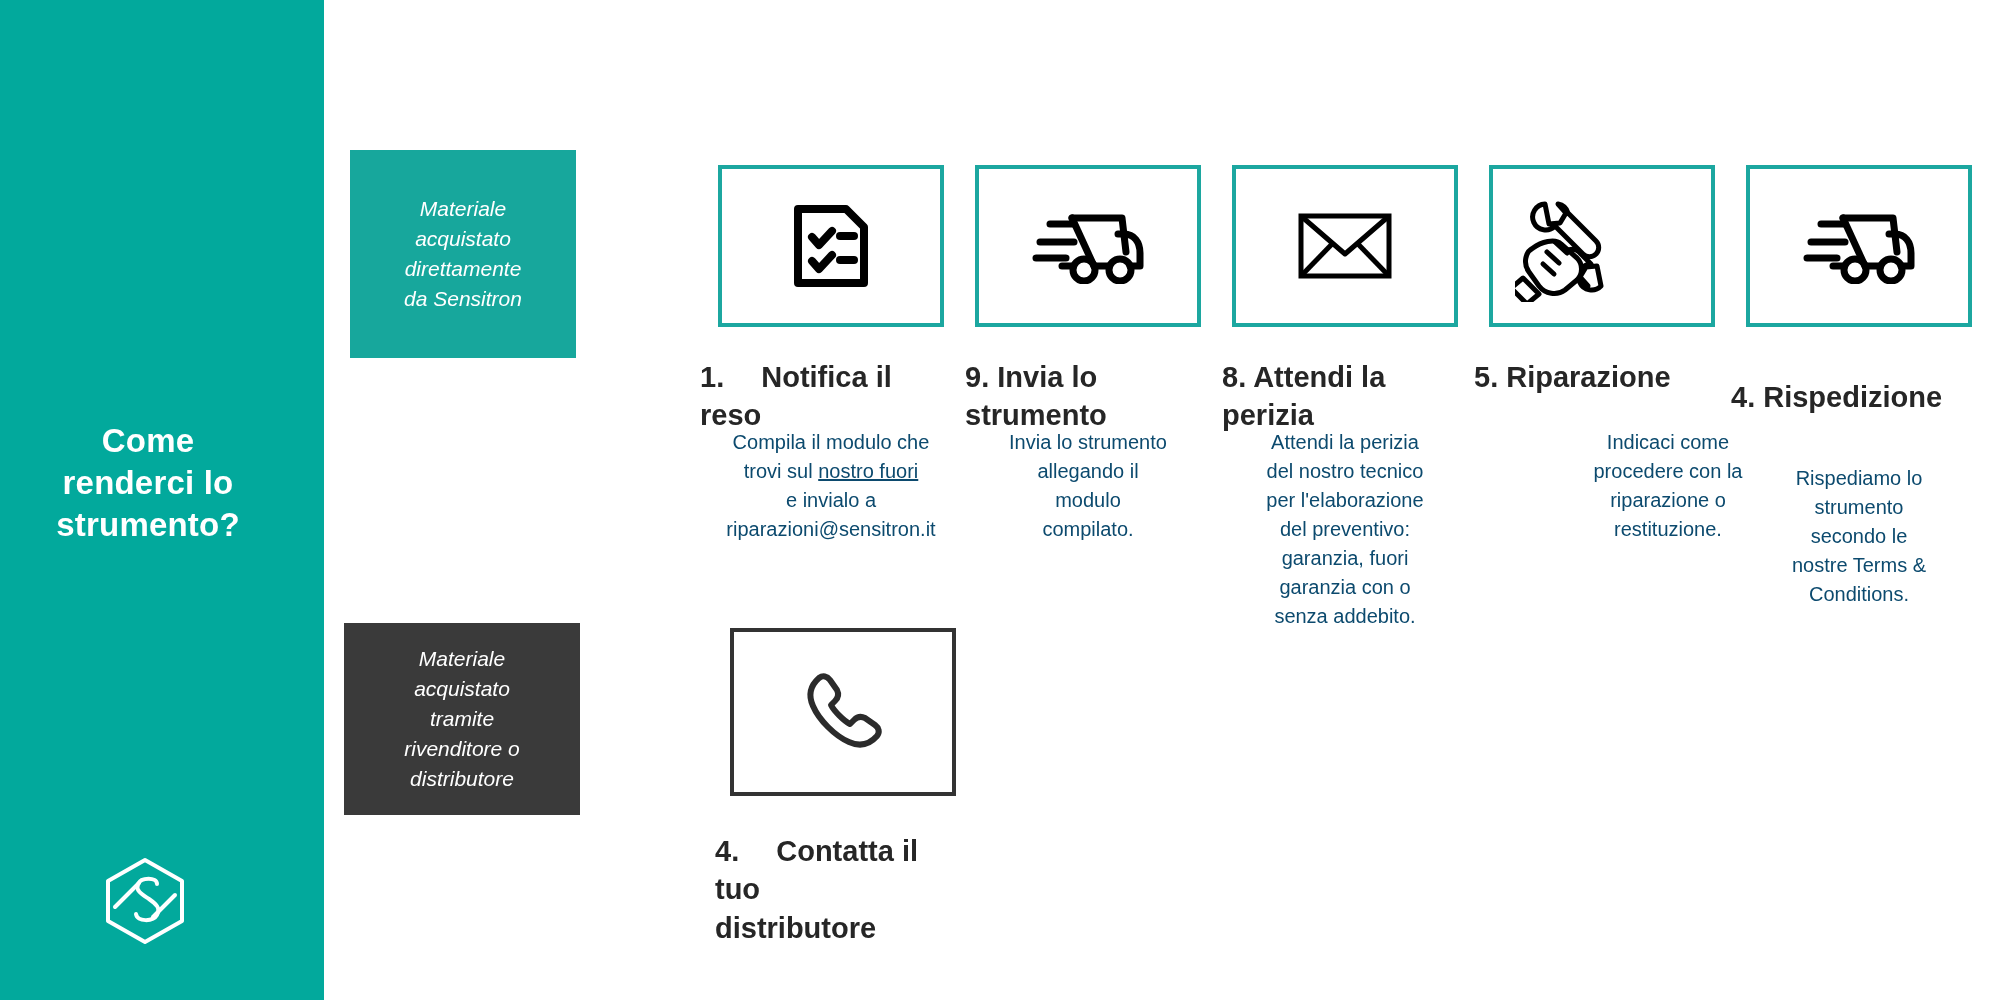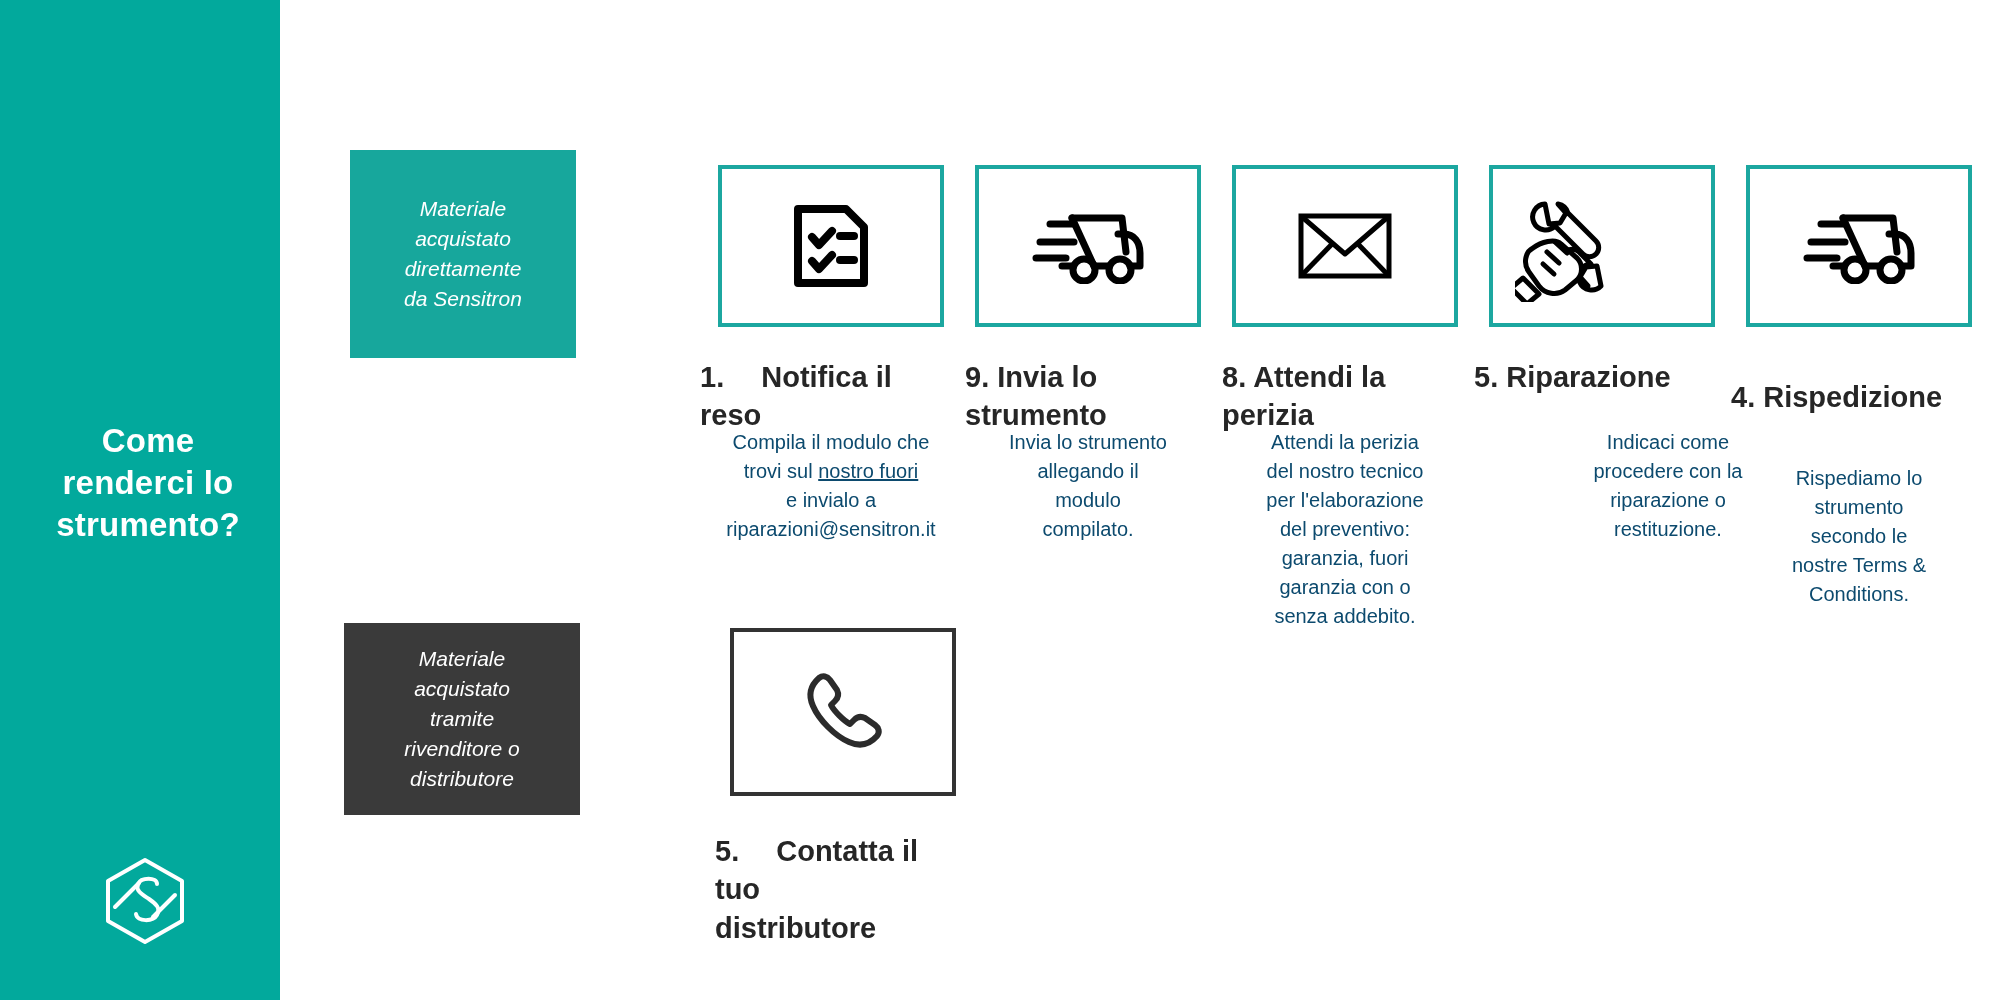--- a/index.html
+++ b/index.html
@@ -13,21 +13,21 @@
     position: relative;
     overflow: hidden;
     font-family: "Liberation Sans", sans-serif;
     color: #2b2b2b;
   }
 
   
   #sidebar {
     position: absolute;
     left: 0; top: 0;
-    width: 280px;
+    width: 324px;
     height: 1000px;
     background: #02A99C;
     color: #ffffff;
   }
   #sidebar-title {
     position: absolute;
     left: 0;
     top: 420px;
     width: 296px;
     text-align: center;
@@ -289,16 +289,16 @@
 <div class="step" id="step-phone">
   <div class="icon-box dark">
     <span>
       <svg class="icon-svg" width="92" height="92" viewBox="0 0 92 92">
         <path d="M22 12 C13 20, 11 29, 16 40 C22 54, 38 70, 52 76 C63 81, 72 79, 80 70
                  C83 66, 82 62, 78 59 L68 52 C64 50, 60 51, 57 54 L53 58
                  C47 55, 37 45, 34 39 L38 35 C41 32, 42 28, 40 24 L33 14 C30 10, 26 9, 22 12 Z" fill="none" stroke="#2b2b2b" stroke-width="6" stroke-linejoin="round"></path>
       </svg>
     </span>
   </div>
-  <div class="step-title">5.  Contatta il
+  <div class="step-title">4.  Contatta il
 tuo
 distributore</div>
 </div>
 
 </body></html>

